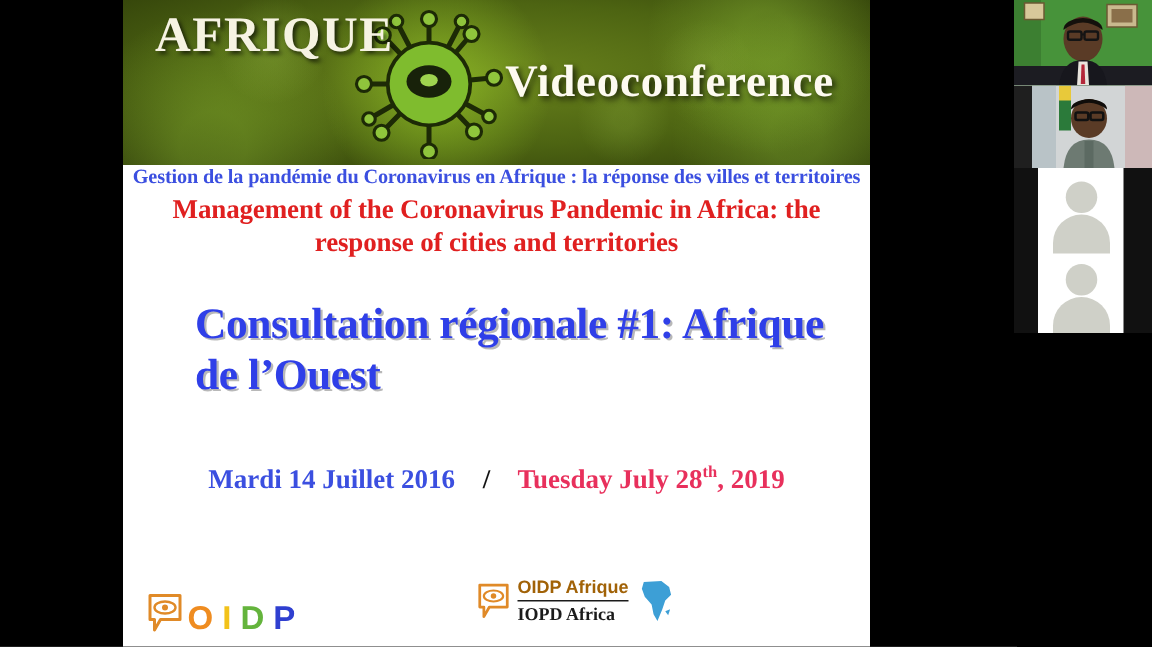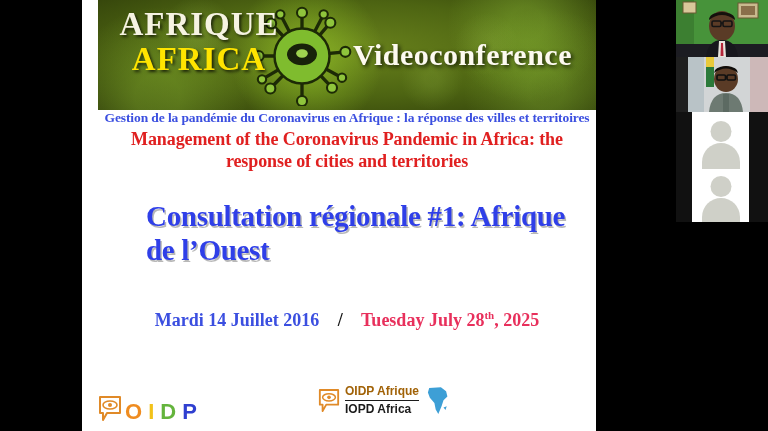--- a/index.html
+++ b/index.html
@@ -1,20 +1,20 @@
 <!DOCTYPE html>
 <html><head>
 <meta charset="utf-8">
 <style>
   html,body{margin:0;padding:0;background:#000;}
   body{width:768px;height:431px;overflow:hidden;font-family:"Liberation Sans",sans-serif;}
   #stage{position:relative;width:768px;height:431px;background:#000;}
 
   
-  #slide{position:absolute;left:82px;top:0;width:498px;height:431px;background:#ffffff;overflow:hidden;padding-left:16px;}
+  #slide{position:absolute;left:82px;top:0;width:498px;height:431px;background:#ffffff;overflow:hidden;}
 
   
   .banner{position:relative;width:100%;height:110px;overflow:hidden;
     background:
       radial-gradient(circle at 42% 52%, rgba(150,200,40,.55) 0 6%, rgba(90,130,20,0) 26%),
       radial-gradient(circle at 86% 22%, rgba(150,200,60,.35) 0 4%, rgba(0,0,0,0) 18%),
       radial-gradient(circle at 90% 82%, rgba(150,200,60,.30) 0 4%, rgba(0,0,0,0) 18%),
       radial-gradient(circle at 12% 88%, rgba(160,210,60,.30) 0 5%, rgba(0,0,0,0) 20%),
       radial-gradient(ellipse at 50% 45%, #69821c 0%, #4d6412 55%, #31400a 100%);
   }
@@ -62,21 +62,21 @@
     margin-left:3px;line-height:1;}
   .oidp-letters .c1{color:#ef8c20;}
   .oidp-letters .c2{color:#f2c21a;}
   .oidp-letters .c3{color:#64b43c;}
   .oidp-letters .c4{color:#2f3fd0;}
 
   .logo-af{position:absolute;left:236px;bottom:8px;display:flex;align-items:center;gap:5px;}
   .af-text{line-height:1.15;}
   .af-text .r1{font-family:"Liberation Sans",sans-serif;font-weight:bold;font-size:12px;color:#a16207;
     border-bottom:1.5px solid #1b1b1b;padding-bottom:1px;}
-  .af-text .r2{font-family:Liberation Sans, sans-serif;font-weight:bold;font-size:12px;color:#1b1b1b;
+  .af-text .r2{font-family:Liberation Serif, serif;font-weight:bold;font-size:12px;color:#1b1b1b;
     margin-top:2px;}
 
   .logo-enda{position:absolute;left:505px;bottom:4px;text-align:center;width:110px;}
   .enda-text{font-family:"Liberation Sans",sans-serif;font-size:11px;color:#5a8a3c;margin-top:1px;}
   .enda-text b{font-weight:bold;}
 
   
   .vtile{position:absolute;overflow:hidden;}
   #tile1{left:676px;top:0;width:92px;height:57px;background:#3f8a2e;}
   #tile2{left:676px;top:57px;width:92px;height:55px;background:#cfd3d6;}
@@ -126,39 +126,38 @@
             <circle cx="108" cy="86" r="5"></circle>
             <circle cx="12" cy="88" r="5"></circle>
         </g>
         <circle cx="60" cy="60" r="33" fill="#7fbc2e" stroke="#1d2a06" stroke-width="3"></circle>
         <ellipse cx="60" cy="58" rx="18" ry="13" fill="#18220a"></ellipse>
         <ellipse cx="60" cy="57" rx="7" ry="5" fill="#9fd44f"></ellipse>
       </svg>
 
       <div class="brand">
         <div class="l1">AFRIQUE</div>
-        <div class="l2">AFRICA</div>
       </div>
 
       <div class="vconf">Videoconference</div>
     </div>
 
     <div class="sub">
       <div class="fr">Gestion de la pandémie du Coronavirus en Afrique : la réponse des villes et territoires</div>
       <div class="en">Management of the Coronavirus Pandemic in Africa: the response of cities and territories</div>
     </div>
 
     <div class="titles">
       <div class="t-fr">Consultation régionale #1: Afrique de l’Ouest</div>
     </div>
 
     <div class="dates">
       <span class="d-fr">Mardi 14 Juillet 2016</span>
       <span class="sep">/</span>
-      <span class="d-en"><span>Tuesday July 28</span><span class="sup">th</span><span>, 2025</span></span>
+      <span class="d-en"><span>Tuesday July 28</span><span class="sup">th</span><span>, 2019</span></span>
     </div>
 
     <div class="logos">
 
       <div class="logo-oidp">
         <svg width="24" height="28" viewBox="0 0 24 28">
           <path d="M2 2 H22 V18 H9 L5 25 V18 H2 Z" fill="#fff" stroke="#e08a28" stroke-width="2" stroke-linejoin="round"></path>
           <ellipse cx="12" cy="10" rx="7" ry="4" fill="none" stroke="#e08a28" stroke-width="1.6"></ellipse>
           <circle cx="12" cy="10" r="2" fill="#e08a28"></circle>
         </svg>

